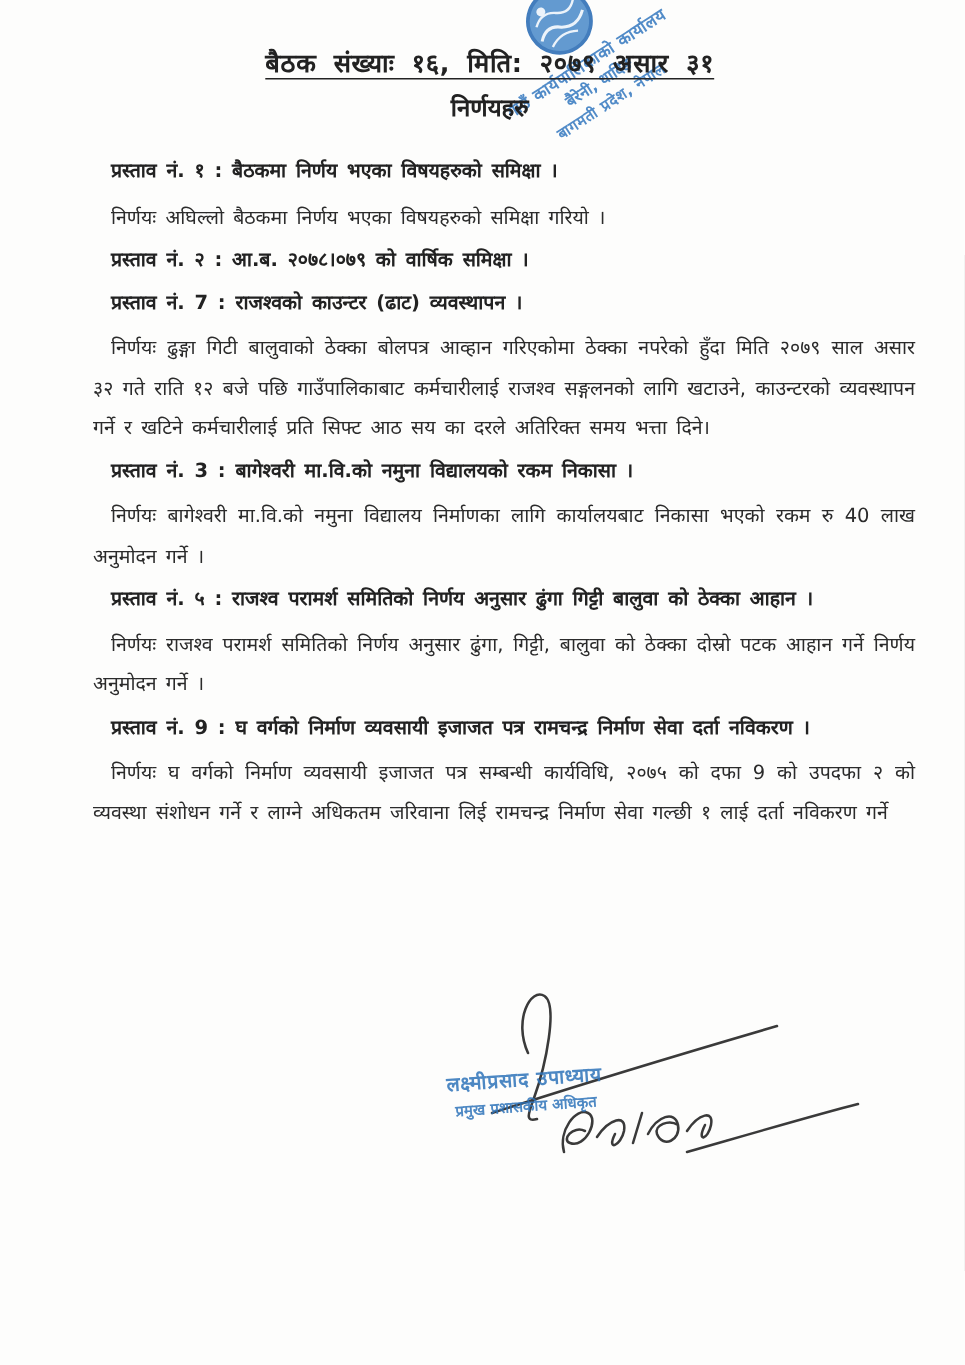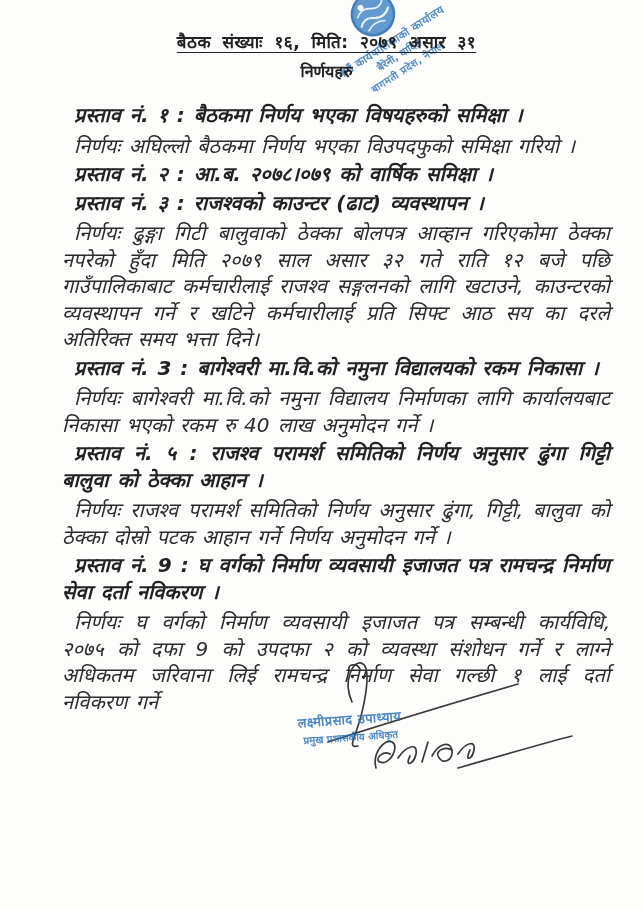--- a/index.html
+++ b/index.html
@@ -44,28 +44,27 @@
   }
   .doc-subtitle span { display: inline-block; }
 
   .body-text {
     position: absolute;
     top: 100px;
     left: 62px;
     width: 548px;
   }
   .body-text p {
-    font-size: 20px;
+    font-size: 13px;
     line-height: 26.5px;
     text-align: justify;
     text-indent: 12px;
     color: #2b2b2b;
     margin: 4px 0 1px 0;
     word-spacing: 2px;
-    font-style: italic;
   }
   .body-text p.proposal {
     font-weight: bold;
     color: #222;
     margin-top: 2px;
   }
 
   
   .header-stamp {
     position: absolute;
@@ -131,23 +130,23 @@
     <div class="s-line3">बागमती प्रदेश, नेपाल</div>
   </div>
 
   <div class="heading-block">
     <div class="doc-title">बैठक संख्याः १६, मिति: २०७९ असार ३१</div>
     <div class="doc-subtitle"><span>निर्णयहरु</span></div>
   </div>
 
   <div class="body-text">
       <p class="proposal">प्रस्ताव नं. १ : बैठकमा निर्णय भएका विषयहरुको समिक्षा ।</p>
-      <p class="decision">निर्णयः अघिल्लो बैठकमा निर्णय भएका विउपदफुको समिक्षा गरियो ।</p>
+      <p class="decision">निर्णयः अघिल्लो बैठकमा निर्णय भएका विषयहरुको समिक्षा गरियो ।</p>
       <p class="proposal">प्रस्ताव नं. २ : आ.ब. २०७८।०७९ को  वार्षिक समिक्षा ।</p>
-      <p class="proposal">प्रस्ताव नं. ३ : राजश्वको काउन्टर (ढाट) व्यवस्थापन ।</p>
+      <p class="proposal">प्रस्ताव नं. 7 : राजश्वको काउन्टर (ढाट) व्यवस्थापन ।</p>
       <p class="decision">निर्णयः ढुङ्गा गिटी बालुवाको ठेक्का बोलपत्र आव्हान गरिएकोमा ठेक्का नपरेको हुँदा मिति २०७९ साल असार ३२ गते राति १२ बजे पछि गाउँपालिकाबाट कर्मचारीलाई राजश्व सङ्गलनको लागि खटाउने, काउन्टरको व्यवस्थापन गर्ने र खटिने कर्मचारीलाई प्रति सिफ्ट आठ सय का दरले अतिरिक्त समय भत्ता दिने।</p>
       <p class="proposal">प्रस्ताव नं. 3 : बागेश्वरी मा.वि.को नमुना विद्यालयको रकम निकासा ।</p>
       <p class="decision">निर्णयः बागेश्वरी मा.वि.को नमुना विद्यालय निर्माणका लागि कार्यालयबाट निकासा भएको रकम रु 40 लाख अनुमोदन गर्ने ।</p>
       <p class="proposal">प्रस्ताव नं. ५ : राजश्व परामर्श समितिको निर्णय अनुसार ढुंगा गिट्टी बालुवा को ठेक्का आहान ।</p>
       <p class="decision">निर्णयः राजश्व परामर्श समितिको निर्णय अनुसार ढुंगा, गिट्टी, बालुवा को ठेक्का दोस्रो पटक आहान गर्ने निर्णय अनुमोदन गर्ने ।</p>
       <p class="proposal">प्रस्ताव नं. 9 : घ वर्गको निर्माण व्यवसायी इजाजत पत्र रामचन्द्र निर्माण सेवा दर्ता नविकरण ।</p>
       <p class="decision">निर्णयः घ वर्गको निर्माण व्यवसायी इजाजत पत्र सम्बन्धी कार्यविधि, २०७५ को दफा 9 को उपदफा २ को व्यवस्था संशोधन गर्ने र लाग्ने अधिकतम जरिवाना लिई रामचन्द्र निर्माण सेवा गल्छी १ लाई दर्ता नविकरण गर्ने</p>
     </div>
 
   <div class="signature-area">

